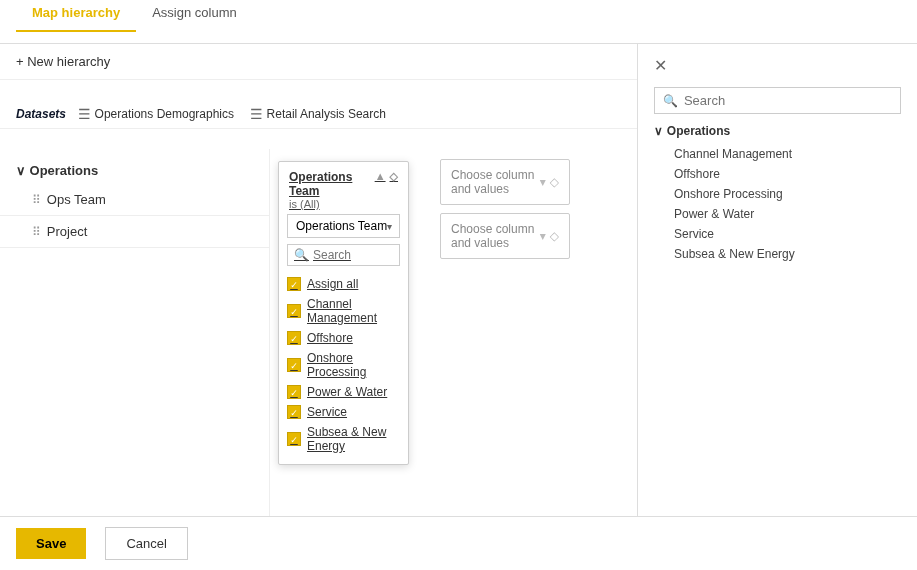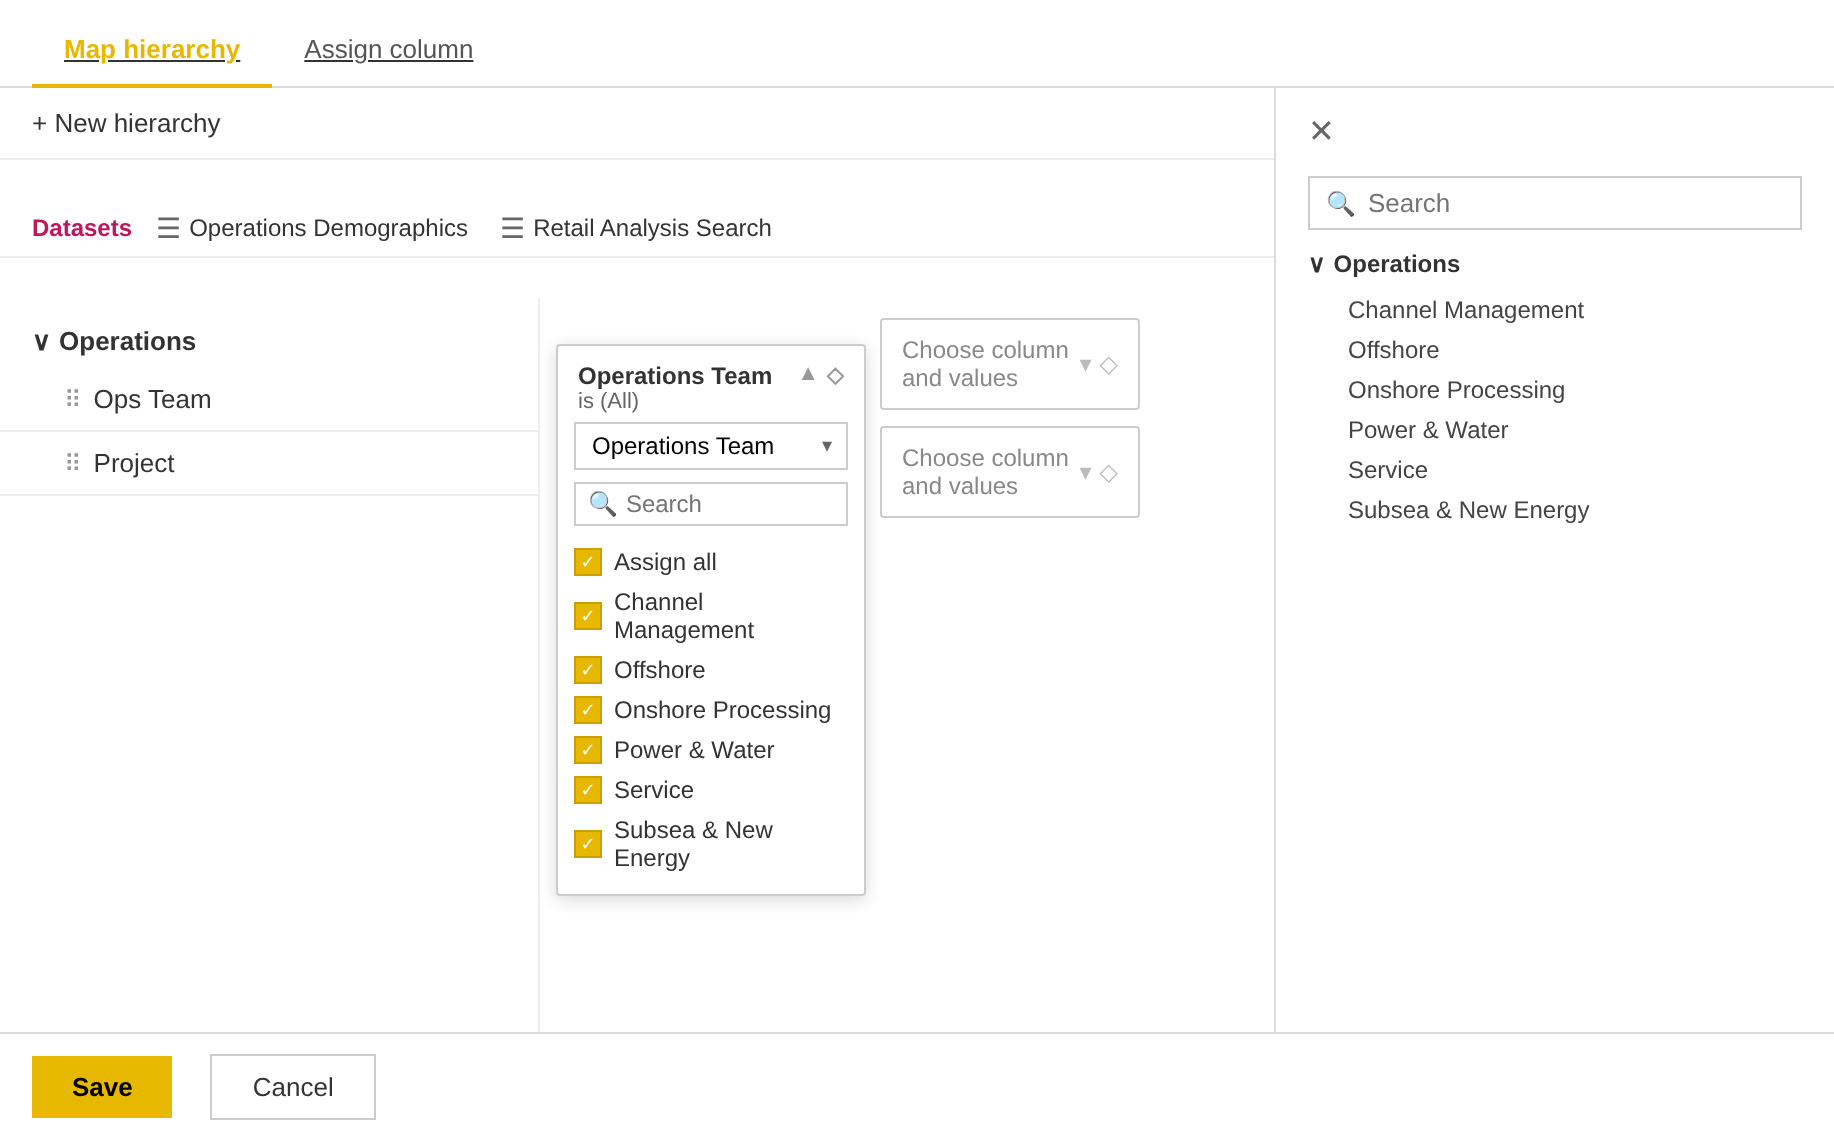--- a/index.html
+++ b/index.html
@@ -12,24 +12,23 @@
       height: 570px;
       overflow: hidden;
       display: flex;
       flex-direction: column;
     }
 
     
     .tabs {
       display: flex;
       border-bottom: 1px solid #ddd;
-      padding: 0 16px;
+      padding: 12px 16px;
       height: 44px;
       align-items: flex-end;
-      text-decoration: underline;
     }
     .tab {
       padding: 10px 16px;
       cursor: pointer;
       font-size: 13px;
       color: #555;
       border-bottom: 2px solid transparent;
       margin-bottom: -1px;
     }
     .tab.active {
@@ -74,22 +73,23 @@
       display: flex;
       align-items: center;
       padding: 6px 16px;
       gap: 4px;
       border-bottom: 1px solid #eee;
       font-size: 12px;
       color: #666;
     }
     .datasets-label {
       font-weight: 600;
-      color: #be185d;
+      color: #0f172a;
       margin-right: 8px;
+      font-style: italic;
     }
     .dataset-item {
       display: flex;
       align-items: center;
       gap: 4px;
       margin-right: 12px;
       color: #333;
     }
     .dataset-icon {
       color: #666;
@@ -144,25 +144,26 @@
       overflow-y: auto;
       position: relative;
     }
 
     
     .filter-card {
       background: #fff;
       border: 1px solid #ccc;
       border-radius: 2px;
       box-shadow: 0 2px 8px rgba(0,0,0,0.15);
-      width: 155px;
+      width: 131px;
       position: absolute;
-      top: 23px;
+      top: 12px;
       left: 8px;
       z-index: 10;
+      text-decoration: underline;
     }
 
     .filter-card-header {
       display: flex;
       align-items: flex-start;
       justify-content: space-between;
       padding: 8px 10px 4px;
       font-size: 12px;
       font-weight: 600;
     }

